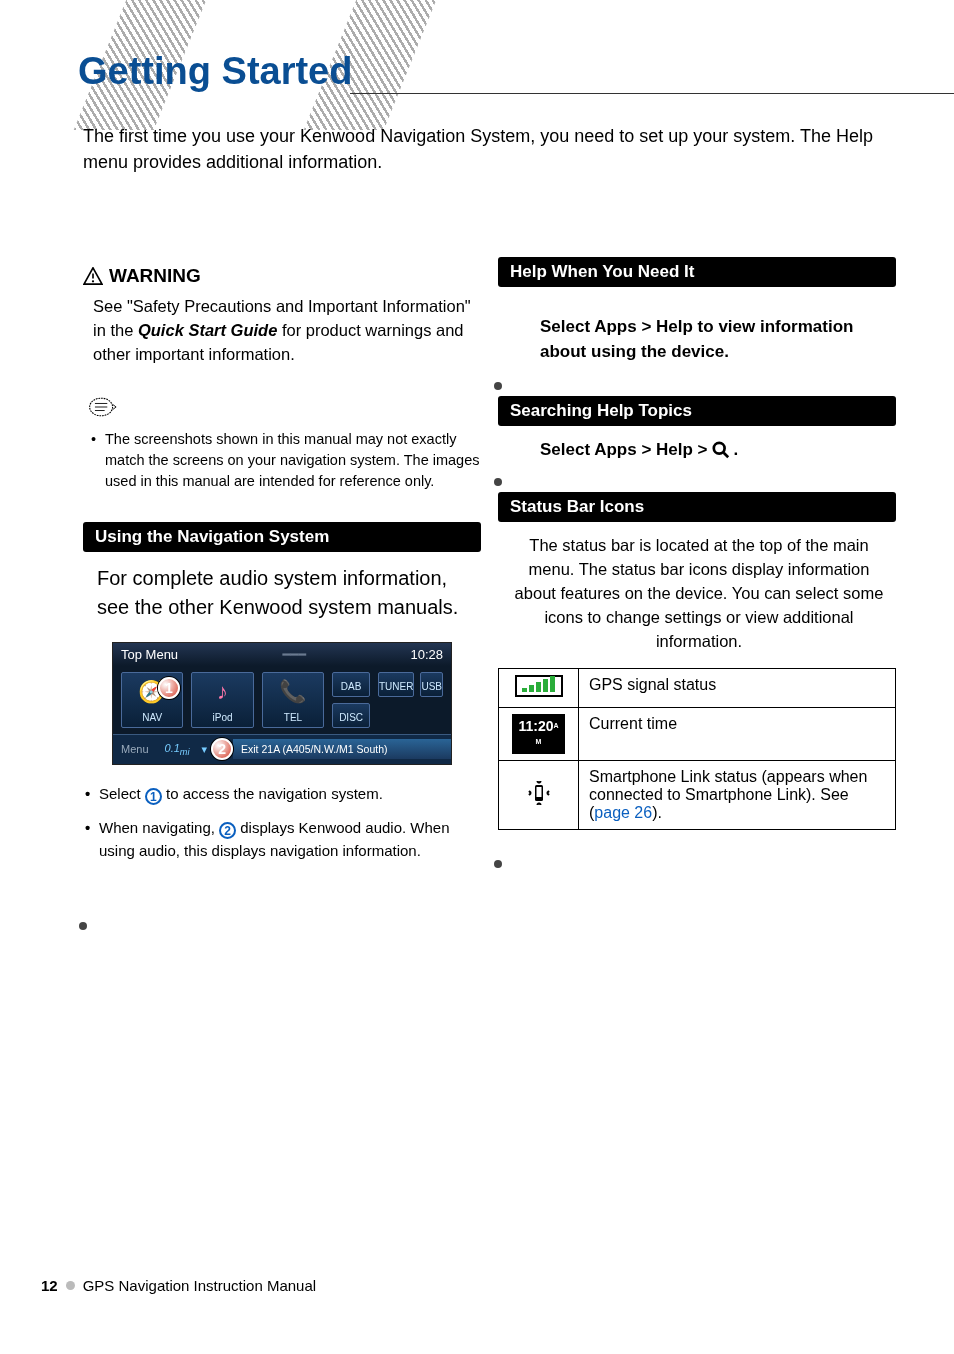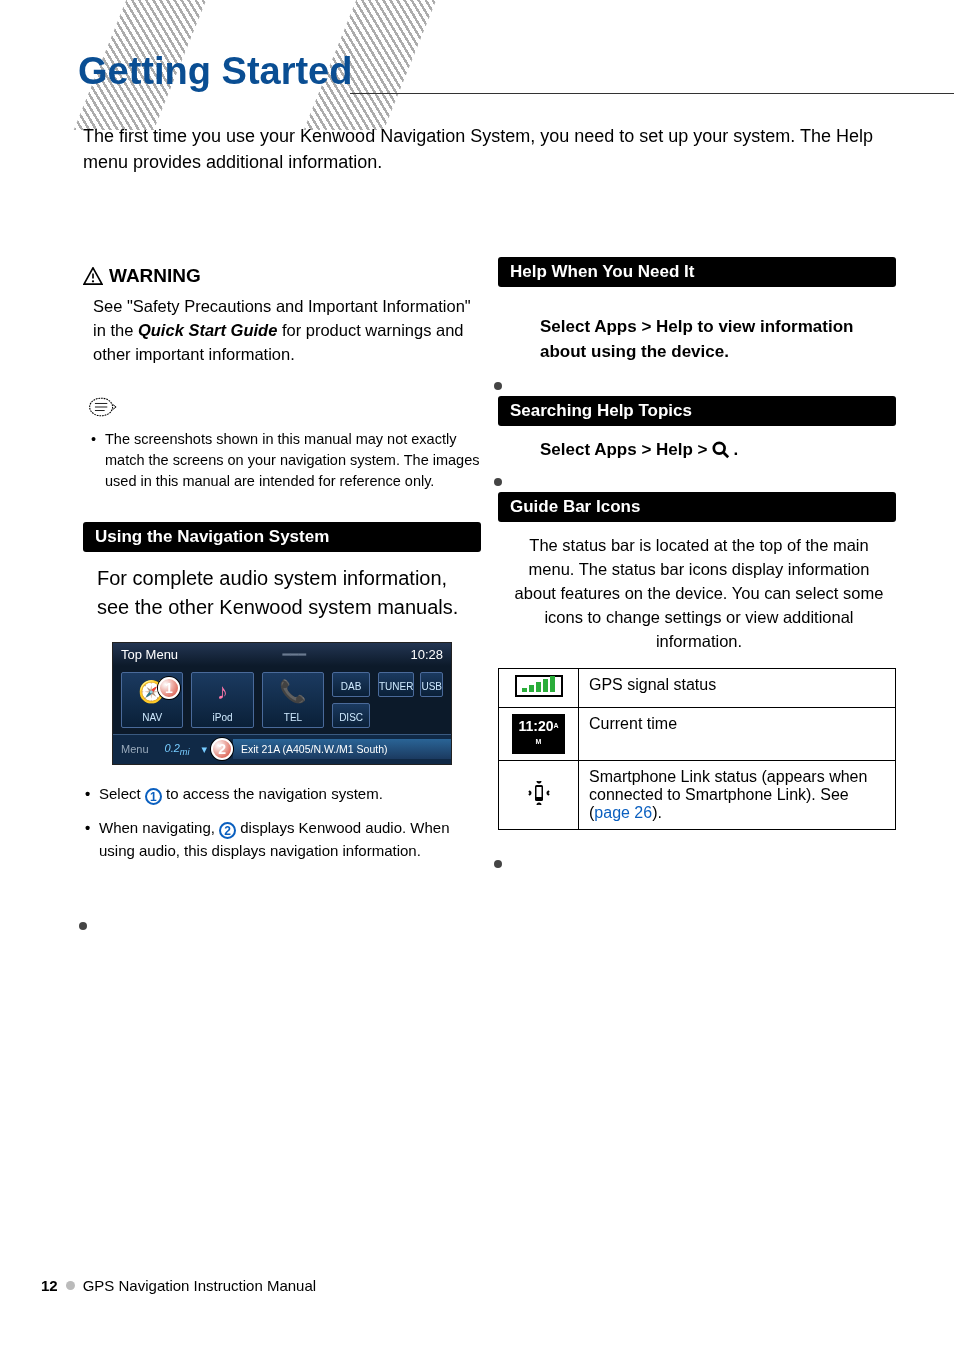--- a/index.html
+++ b/index.html
@@ -372,21 +372,21 @@
         <div class="tile" style="height:25px">
             <span>TUNER</span>
           </div>
         <div class="tile" style="height:25px">
             <span>USB</span>
           </div>
       </div>
     </div>
     <div class="ss-bottom">
       <span class="mbtn">Menu</span>
-      <span class="dist"><span>0.2</span><sub>mi</sub></span>
+      <span class="dist"><span>0.1</span><sub>mi</sub></span>
       <span style="color:#7cf; padding:0 4px">▾</span>
       <div class="callout" style="position:relative; top:0">2</div>
       <span class="exit">Exit 21A (A405/N.W./M1 South)</span>
     </div>
   </div>
 
   <ul class="bullets">
     <li>
       <span>Select </span><span class="inline-call">1</span><span> to access the navigation system.</span>
     </li>
@@ -407,21 +407,21 @@
   <div class="search-line">
     <span>Select Apps &gt; Help &gt; </span>
     <svg class="mag" viewBox="0 0 20 20">
       <circle cx="8" cy="8" r="6" fill="none" stroke="#000" stroke-width="3"></circle>
       <line x1="13" y1="13" x2="18" y2="18" stroke="#000" stroke-width="3"></line>
     </svg>
     <span>.</span>
   </div>
   <div class="dot-end" style="position:relative; left:-4px; margin-bottom:6px"></div>
 
-  <div class="sec-hdr">Guide Bar Icons</div>
+  <div class="sec-hdr">Status Bar Icons</div>
   <div class="status-body">The status bar is located at the top of the main menu. The status bar icons display information about features on the device. You can select some icons to change settings or view additional information.</div>
 
   <table class="status">
     <tbody>
         <tr>
       <td class="icon">
         <span class="signal-ico">
           <span style="left:5px; height:4px"></span>
           <span style="left:12px; height:7px"></span>
           <span style="left:19px; height:10px"></span>

